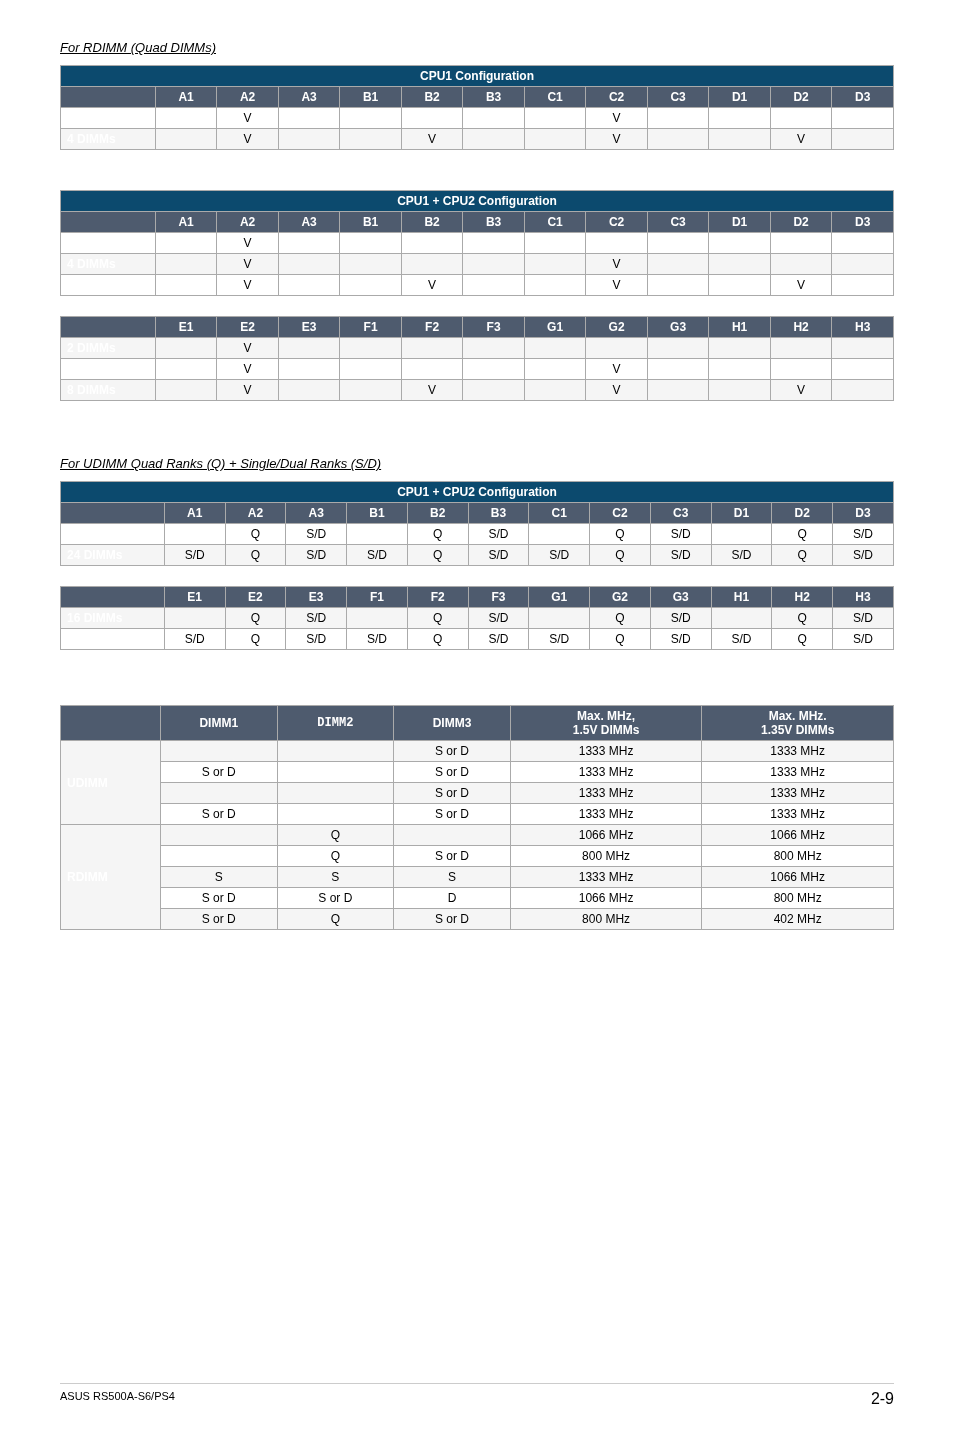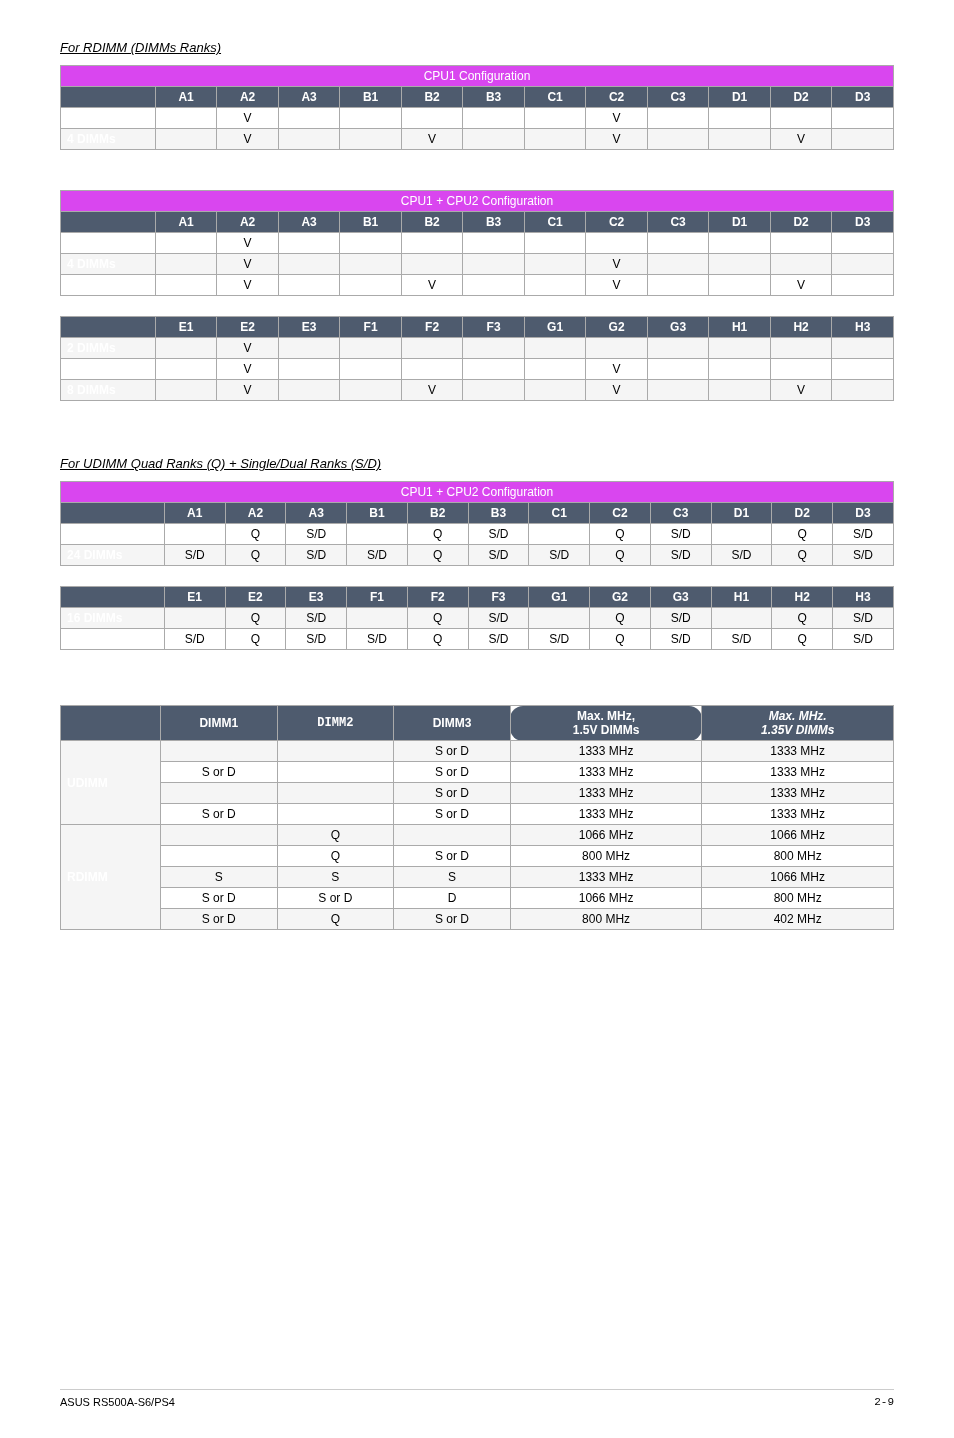--- a/index.html
+++ b/index.html
@@ -42,23 +42,23 @@
 
     .row-label {
       background: #4e5b6e;
       color: #fff;
       font-weight: bold;
       text-align: left !important;
       padding-left: 8px;
     }
 
     .config-header {
-      background: #d946ef;
+      background: #0c4a6e;
       color: #fff;
-      font-weight: normal;
+      font-weight: bold;
       text-align: left;
       padding: 4px 8px;
       font-size: 13px;
     }
 
     .data-row td {
       background: #fff;
     }
     .data-row:nth-child(even) td {
       background: #f5f5f5;
@@ -68,21 +68,21 @@
       height: 20px;
     }
 
     .section-gap {
       height: 35px;
     }
   </style>
 </head>
 <body>
 
-<p class="section-title">For RDIMM (DIMMs Ranks)</p>
+<p class="section-title">For RDIMM (Quad DIMMs)</p>
 
 <table class="config-table">
   <tbody>
       <tr>
     <td colspan="13" class="config-header">CPU1 Configuration</td>
   </tr>
   <tr class="header-row">
     <td></td>
     <td>A1</td>
     <td>A2</td>
@@ -374,22 +374,22 @@
 
 <div class="section-gap"></div>
 
 <table class="config-table" style="width:100%;">
   <tbody>
       <tr class="header-row">
     <td style="width:12%;"></td>
     <td style="width:14%;">DIMM1</td>
     <td style="width:14%;font-family:Liberation Mono, monospace;">DIMM2</td>
     <td style="width:14%;">DIMM3</td>
-    <td style="width:23%;border-radius:13px;">Max. MHz,<br>1.5V DIMMs</td>
-    <td style="width:23%;font-style:italic;">Max. MHz.<br>1.35V DIMMs</td>
+    <td style="width:23%;">Max. MHz,<br>1.5V DIMMs</td>
+    <td style="width:23%;">Max. MHz.<br>1.35V DIMMs</td>
   </tr>
 
   <tr class="data-row">
     <td class="row-label" rowspan="4" style="vertical-align:middle;">UDIMM</td>
     <td></td>
     <td></td>
     <td>S or D</td>
     <td>1333 MHz</td>
     <td>1333 MHz</td>
   </tr>
@@ -451,14 +451,14 @@
     <td>800 MHz</td>
     <td>402 MHz</td>
   </tr>
 </tbody>
   </table>
 
 <div style="height:80px;"></div>
 
 <div style="position:absolute; bottom:30px; left:60px; right:60px; border-top:1px solid #ccc; padding-top:6px; display:flex; justify-content:space-between;">
   <span style="font-size:11px;">ASUS RS500A-S6/PS4</span>
-  <span style="font-size:11px;font-family:Liberation Mono, monospace;">2-9</span>
+  <span style="font-size:16px;">2-9</span>
 </div>
 
 </body></html>

